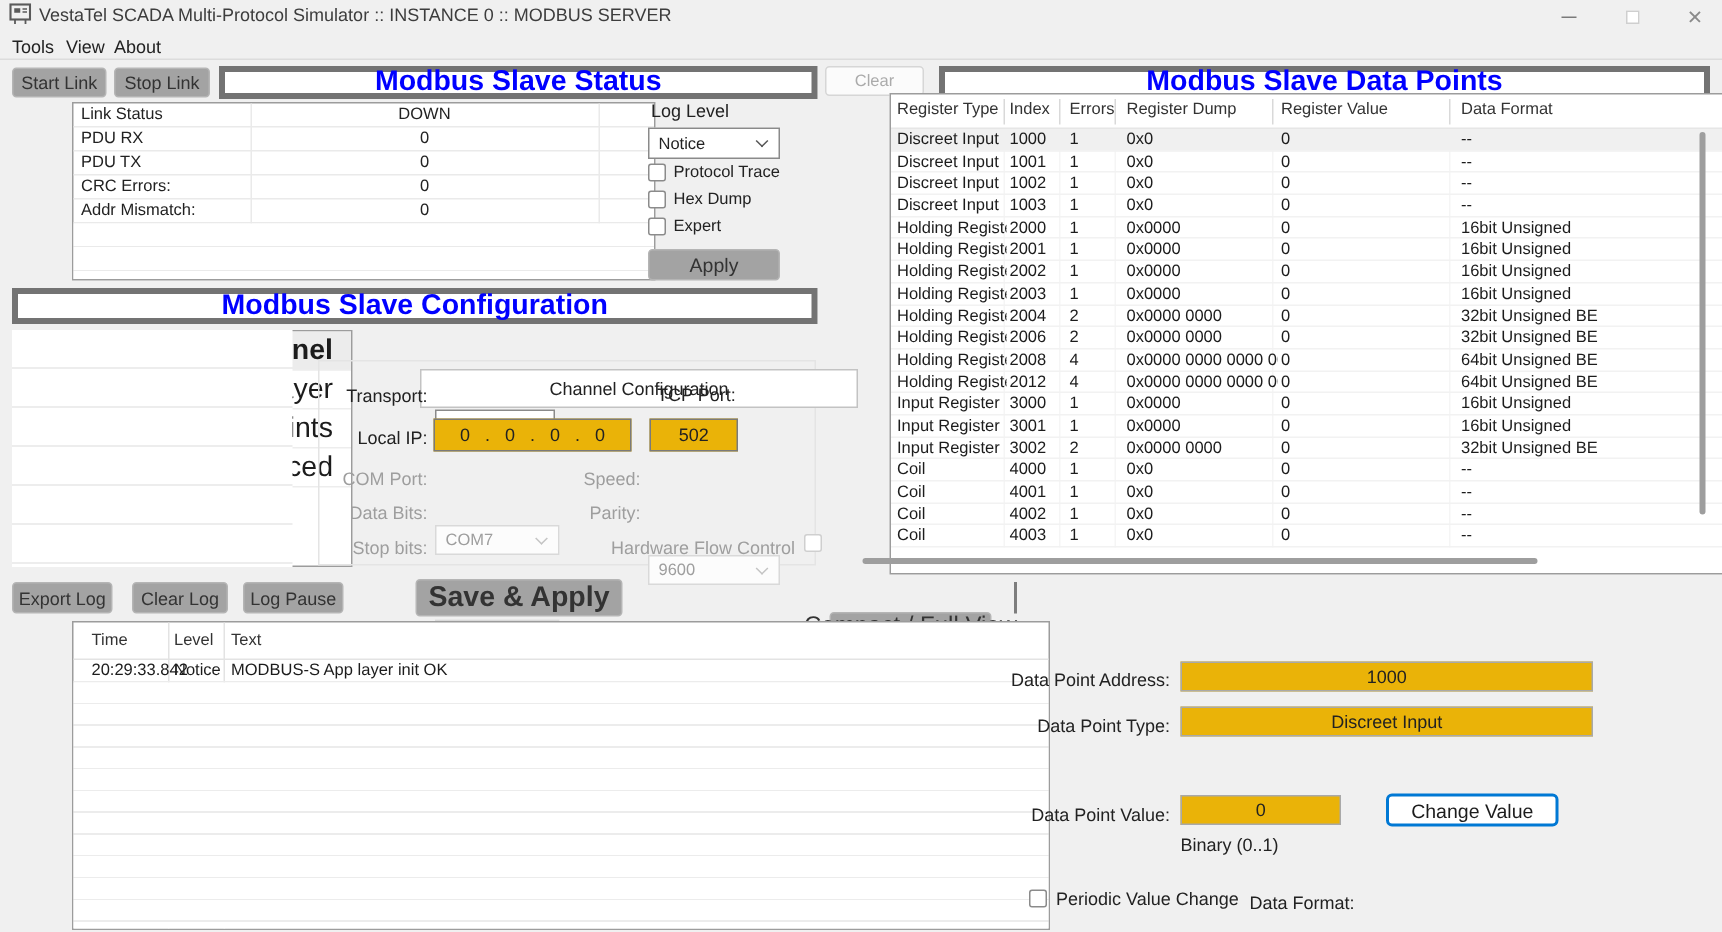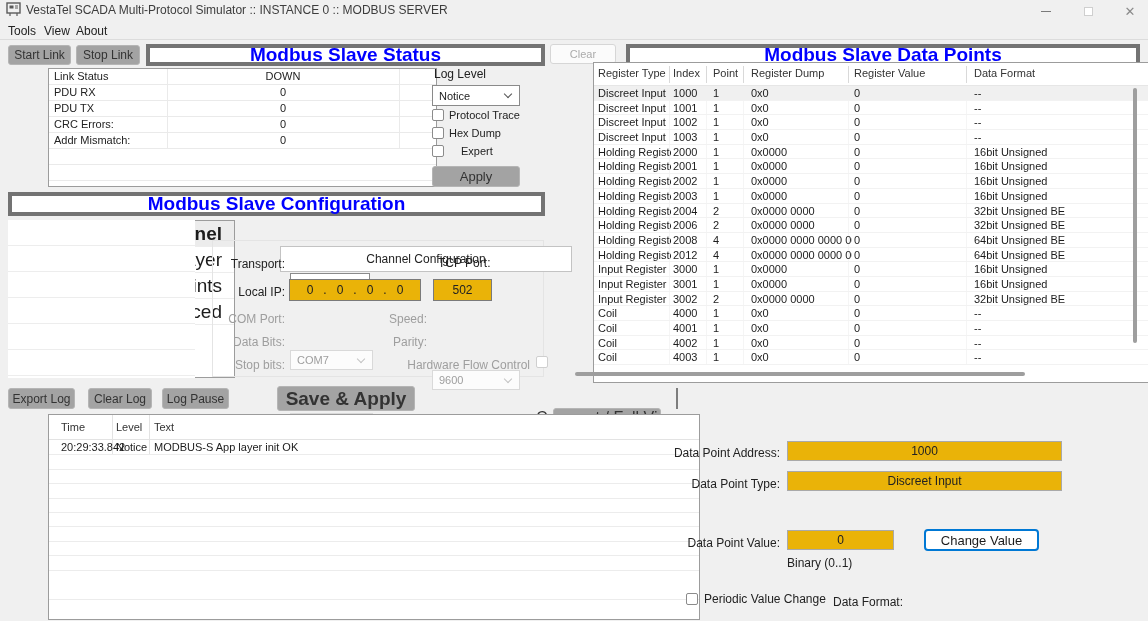--- a/index.html
+++ b/index.html
@@ -165,21 +165,21 @@
   <span class="chev"></span>
 </div>
 <div class="abs" style="left:432px;top:109px;display:flex;align-items:center;gap:5px">
   <span class="cb"></span>
   <span class="cb-label">Protocol Trace</span>
 </div>
 <div class="abs" style="left:432px;top:127px;display:flex;align-items:center;gap:5px">
   <span class="cb"></span>
   <span class="cb-label">Hex Dump</span>
 </div>
-<div class="abs" style="left:432px;top:145px;display:flex;align-items:center;gap:17px">
+<div class="abs" style="left:432px;top:145px;display:flex;align-items:center;gap:5px">
   <span class="cb"></span>
   <span class="cb-label">Expert</span>
 </div>
 <div class="abs btn" style="left:432px;top:166px;width:88px;height:21px;font-size:13px">Apply</div>
 
 <div class="abs box-title" style="left:8px;top:192px;width:537px;height:24px">Modbus Slave Configuration</div>
 
 <div class="abs panel cfg-list">
 
     <div class="cfg-item selected">
@@ -266,21 +266,21 @@
   <div class="log-fill"></div>
 </div>
 
 <div class="abs btn disabled" style="left:550px;top:44px;width:66px;height:20px;font-size:11px">Clear</div>
 <div class="abs box-title" style="left:626px;top:44px;width:514px;height:22px">Modbus Slave Data Points</div>
 
 <div class="abs panel dp-table">
   <div class="dp-header">
     <span class="dp-h" style="left:4px">Register Type</span>
     <span class="dp-h" style="left:79px">Index</span>
-    <span class="dp-h" style="left:119px">Point</span>
+    <span class="dp-h" style="left:119px">Errors</span>
     <span class="dp-h" style="left:157px">Register Dump</span>
     <span class="dp-h" style="left:260px">Register Value</span>
     <span class="dp-h" style="left:380px">Data Format</span>
     <div class="dp-hsep" style="left:75px"></div>
     <div class="dp-hsep" style="left:112px"></div>
     <div class="dp-hsep" style="left:149px"></div>
     <div class="dp-hsep" style="left:254px"></div>
     <div class="dp-hsep" style="left:372px"></div>
   </div>
   <div class="dp-vline" style="left:75px"></div>

